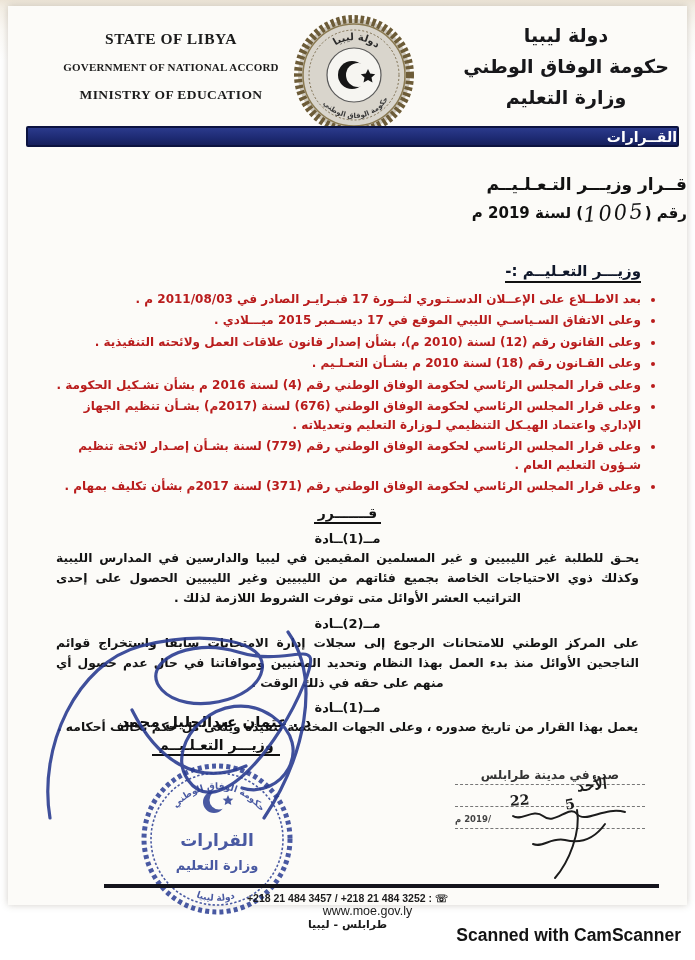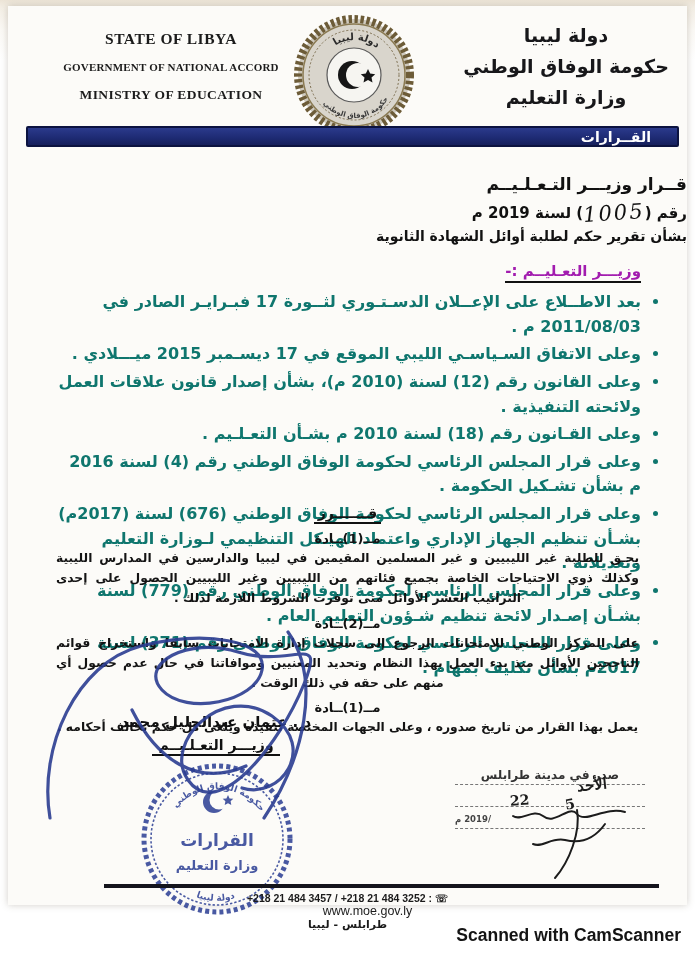--- a/index.html
+++ b/index.html
@@ -19,39 +19,39 @@
   .header-english .l3{font-size:13.5px;font-weight:bold;margin-top:14px;letter-spacing:.4px;}
   .header-arabic{position:absolute;right:16px;top:18px;width:210px;text-align:center;direction:rtl;color:#17171a;}
   .header-arabic div{font-size:19px;font-weight:bold;margin-bottom:9px;}
   .seal{position:absolute;left:284px;top:6px;}
   
   .banner{
     position:absolute;left:18px;right:8px;top:120px;height:21px;
     background:linear-gradient(180deg,#2b3a8c 0%,#1d2a72 60%,#16205c 100%);
     border:2px solid #0c1340;border-radius:2px;
     direction:rtl;color:#ffffff;font-weight:bold;font-size:14px;line-height:19px;
-    padding:0 26px;box-sizing:border-box;text-align:right;
+    padding:0 0;box-sizing:border-box;text-align:right;
   }
   
   .title-block{position:absolute;left:0;right:0;top:168px;text-align:right;direction:rtl;color:#111;}
   .title-line1{font-size:17px;font-weight:bold;}
   .title-line2{font-size:15px;font-weight:bold;margin-top:5px;}
   .hw-number{
     display:inline-block;font-family:"DejaVu Serif",serif;font-style:italic;
     font-size:21px;font-weight:normal;letter-spacing:2px;transform:rotate(-4deg) translateY(2px);
   }
   .title-line3{font-size:14px;font-weight:bold;margin-top:5px;}
   .minister-heading{
     position:absolute;right:46px;top:256px;direction:rtl;
-    font-size:15px;font-weight:bold;color:#a21caf;border-bottom:2px solid #111;padding-bottom:1px;
+    font-size:15px;font-weight:bold;color:#0f172a;border-bottom:2px solid #111;padding-bottom:1px;
   }
   
   .preamble{position:absolute;top:284px;right:30px;left:46px;direction:rtl;margin:0;padding:0 16px 0 0;}
   .preamble li{
-    font-size:16px;font-weight:bold;color:#0f766e;line-height:1.54;
+    font-size:12px;font-weight:bold;color:#b91c1c;line-height:1.54;
     margin-bottom:3px;text-align:right;
   }
   
   .decision{position:absolute;top:497px;left:42px;right:42px;text-align:center;direction:rtl;color:#131313;}
   .decided{display:inline-block;font-size:14px;font-weight:bold;border-bottom:2px solid #111;padding:0 4px 1px;}
   .article-heading{font-size:13px;font-weight:bold;margin:7px auto 3px;}
   .article-text{
     font-size:12.3px;font-weight:bold;line-height:1.62;text-align:justify;text-align-last:center;
     margin:0 6px;
   }
@@ -124,21 +124,20 @@
     <div>وزارة التعليم</div>
   </div>
 
   <div class="banner">
     <span>القــرارات</span>
   </div>
 
   <div class="title-block">
     <div class="title-line1">قــرار وزيـــر التـعـلـيــم</div>
     <div class="title-line2"><span>رقم (</span><span class="hw-number">1005</span><span>) لسنة 2019 م</span></div>
-    <div class="title-line3">بشأن تقرير حكم لطلبة أوائل الشهادة الثانوية</div>
   </div>
 
   <div class="minister-heading">وزيـــر التعـليــم :-</div>
 
   <ul class="preamble">
     <li>بعد الاطــلاع على الإعــلان الدسـتـوري لثــورة 17 فبـرايـر الصادر في 2011/08/03 م .</li>
     <li>وعلى الاتفاق السـياسـي الليبي الموقع في 17 ديسـمبر 2015 ميـــلادي .</li>
     <li>وعلى القانون رقم (12) لسنة (2010 م)، بشأن إصدار قانون علاقات العمل ولائحته التنفيذية .</li>
     <li>وعلى القـانون رقم (18) لسنة 2010 م بشـأن التعـلـيم .</li>
     <li>وعلى قرار المجلس الرئاسي لحكومة الوفاق الوطني رقم (4) لسنة 2016 م بشأن تشـكيل الحكومة .</li>

